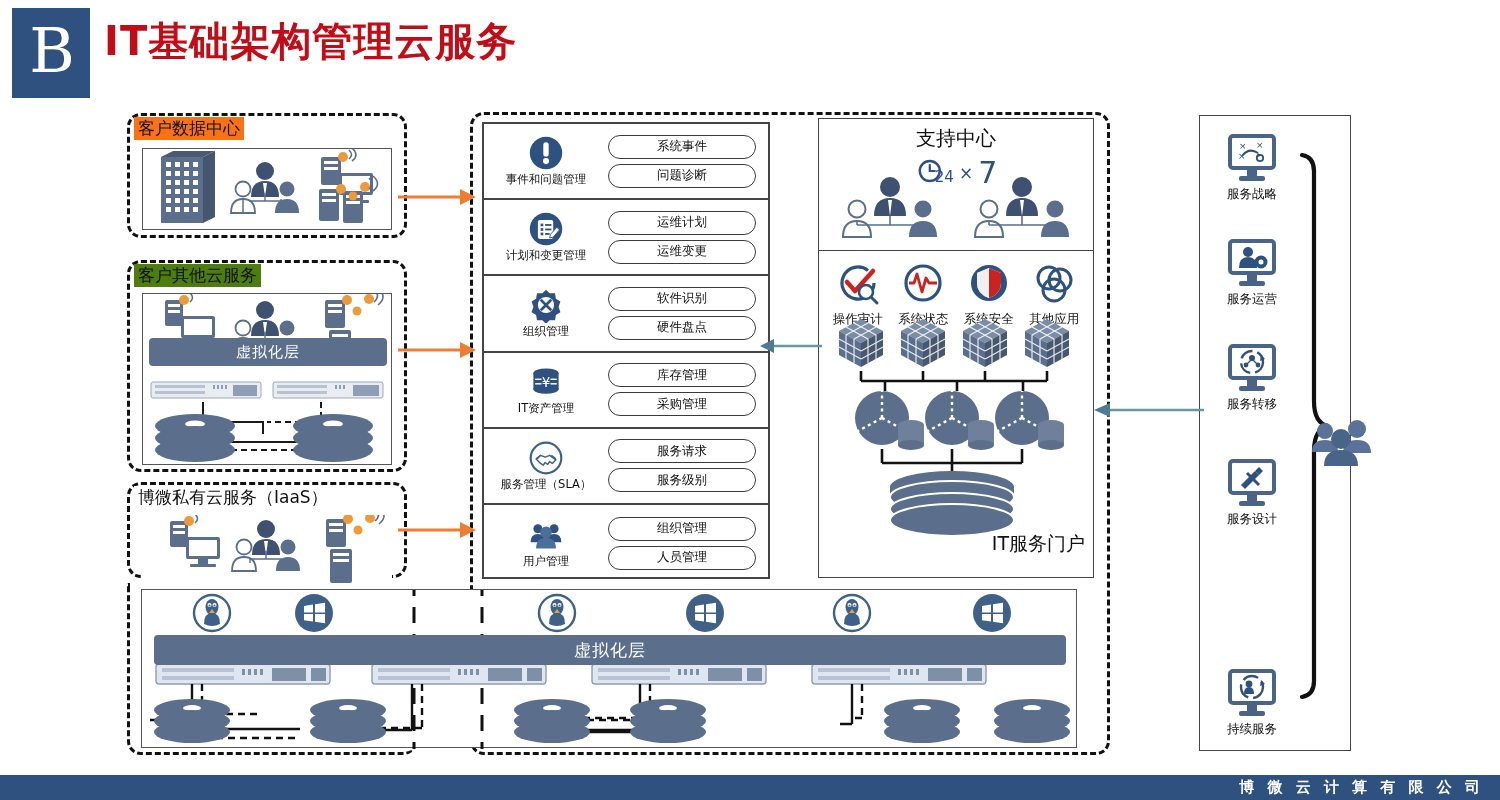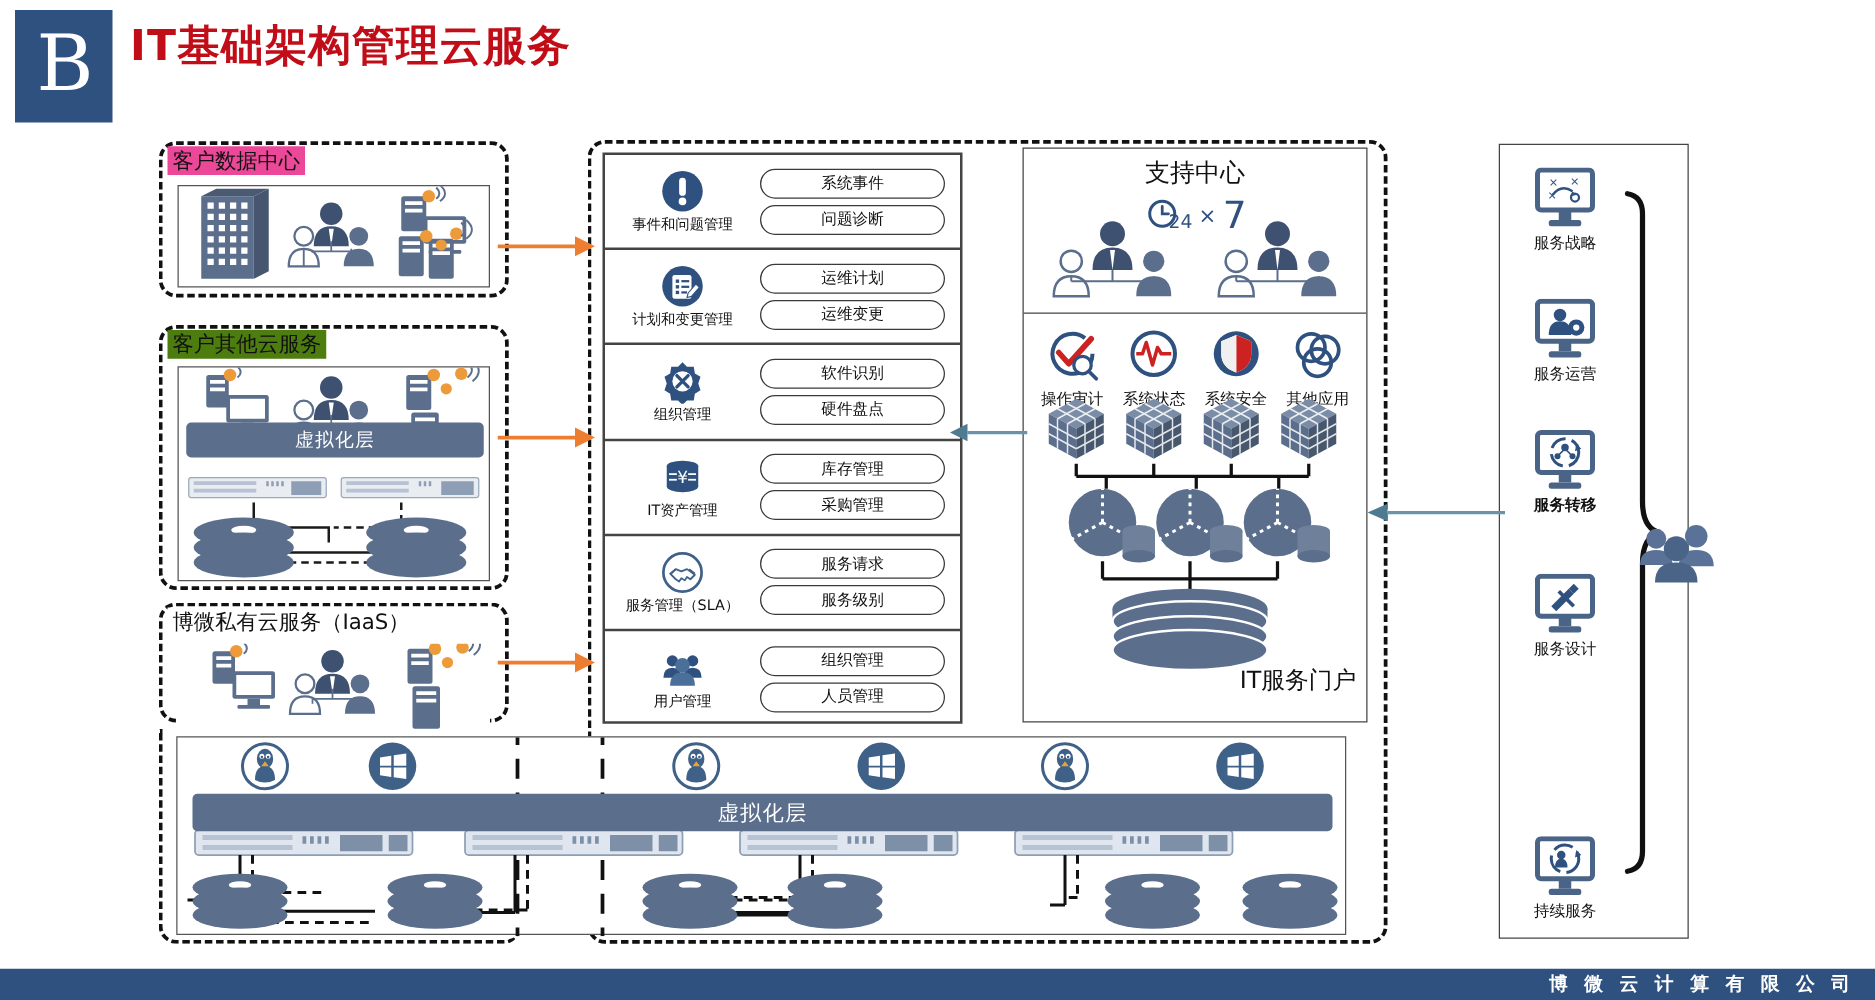--- a/index.html
+++ b/index.html
@@ -19,21 +19,21 @@
     display: flex; align-items: center; justify-content: center;
   }
   #logo-glyph {
     font-family: "DejaVu Serif", "Liberation Serif", serif;
     font-size: 62px; color: #ffffff; line-height: 1;
     font-weight: 400; letter-spacing: -2px;
     transform: translateY(-2px);
   }
   #page-title {
     position: absolute; left: 104px; top: 14px;
-    font-size: 34px; font-weight: bold; color: #c00d17;
+    font-size: 40px; font-weight: bold; color: #c00d17;
     letter-spacing: 1px; white-space: nowrap;
   }
 
   
   #footer-bar {
     position: absolute; left: 0; top: 775px; width: 1500px; height: 25px;
     background: #2f5180;
   }
   #footer-text {
     position: absolute; right: 16px; top: 778px;
@@ -151,21 +151,21 @@
 <body>
 
 <div id="stage">
 
   <div id="logo-box">
     <span id="logo-glyph">B</span>
   </div>
   <div id="page-title">IT基础架构管理云服务</div>
 
   <div class="dashed-box" style="left:127px; top:113px; width:280px; height:125px;"></div>
-  <div class="panel-title" style="left:134px; top:117px; background:#ec4899; padding:0 4px;">客户数据中心</div>
+  <div class="panel-title" style="left:134px; top:117px; background:#f97316; padding:0 4px;">客户数据中心</div>
   <div class="solid-box" style="left:142px; top:148px; width:250px; height:82px;">
     <svg width="250" height="82" viewBox="0 0 250 82">
 
       <g fill="#5b6e8c">
         <rect x="18" y="8" width="42" height="66"></rect>
         <polygon points="18,8 30,2 72,2 60,8" fill="#495a72"></polygon>
         <polygon points="60,8 72,2 72,68 60,74" fill="#45566e"></polygon>
       </g>
       <g fill="#ffffff">
         <rect x="23" y="13" width="5" height="5"></rect>
@@ -703,21 +703,21 @@
         <circle cx="23" cy="13" r="5" fill="#2f5180"></circle>
         <path d="M14 29 q0 -11 9 -11 q9 0 9 11z" fill="#2f5180"></path>
         <circle cx="36" cy="23" r="6.5" fill="#2f5180"></circle>
         <circle cx="36" cy="23" r="2.5" fill="#fff"></circle>
         <rect x="22" y="34" width="10" height="8" fill="#4a6487"></rect>
         <rect x="14" y="42" width="26" height="5" rx="2" fill="#4a6487"></rect>
       </svg>
       <span class="life-label">服务运营</span>
     </div>
 
-    <div class="life-item" style="top:228px;font-weight:bold;">
+    <div class="life-item" style="top:228px;">
       <svg width="54" height="50" viewBox="0 0 54 50">
         <rect x="5" y="2" width="44" height="32" rx="3" fill="none" stroke="#4a6487" stroke-width="4"></rect>
         <circle cx="27" cy="18" r="11" fill="none" stroke="#2f5180" stroke-width="2.4" stroke-dasharray="14,5"></circle>
         <polygon points="36,11 40,15 35,17" fill="#2f5180"></polygon>
         <g fill="#2f5180">
           <circle cx="27" cy="14" r="3"></circle>
           <circle cx="21" cy="21" r="2.4"></circle>
             <circle cx="33" cy="21" r="2.4"></circle>
           <path d="M21 21 l6 -6 l6 6" fill="none" stroke="#2f5180" stroke-width="1.4"></path>
         </g>

